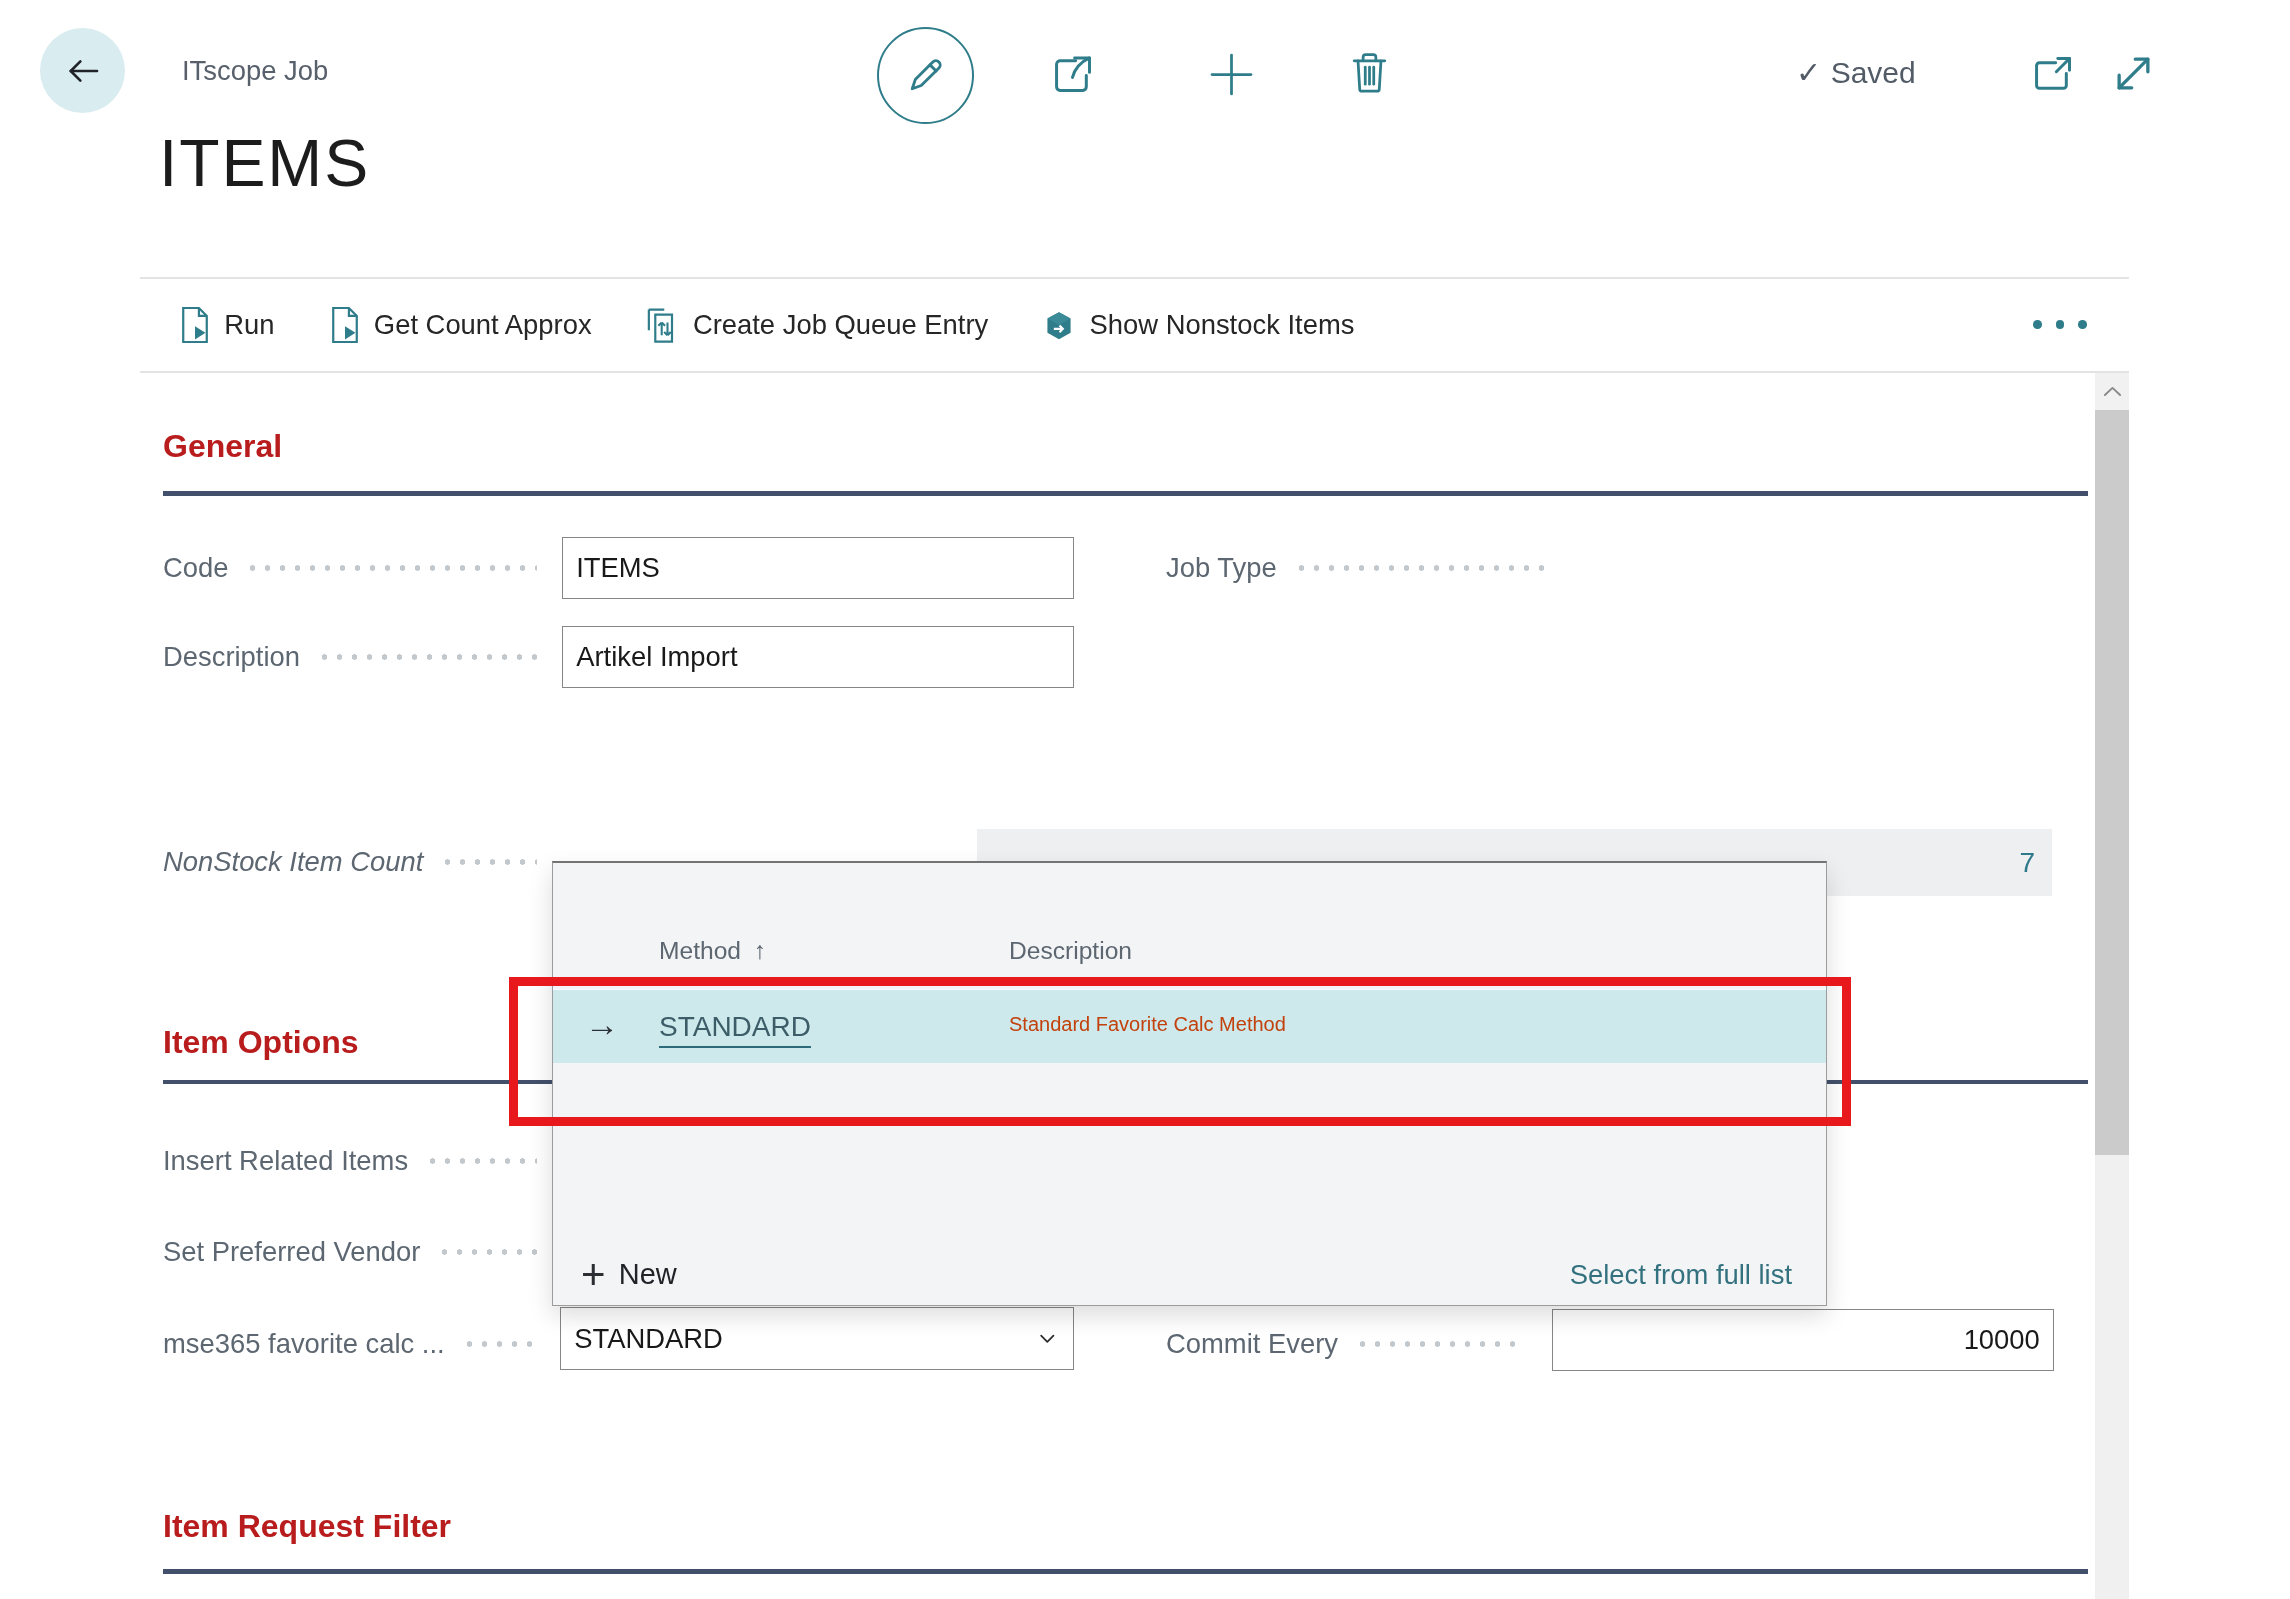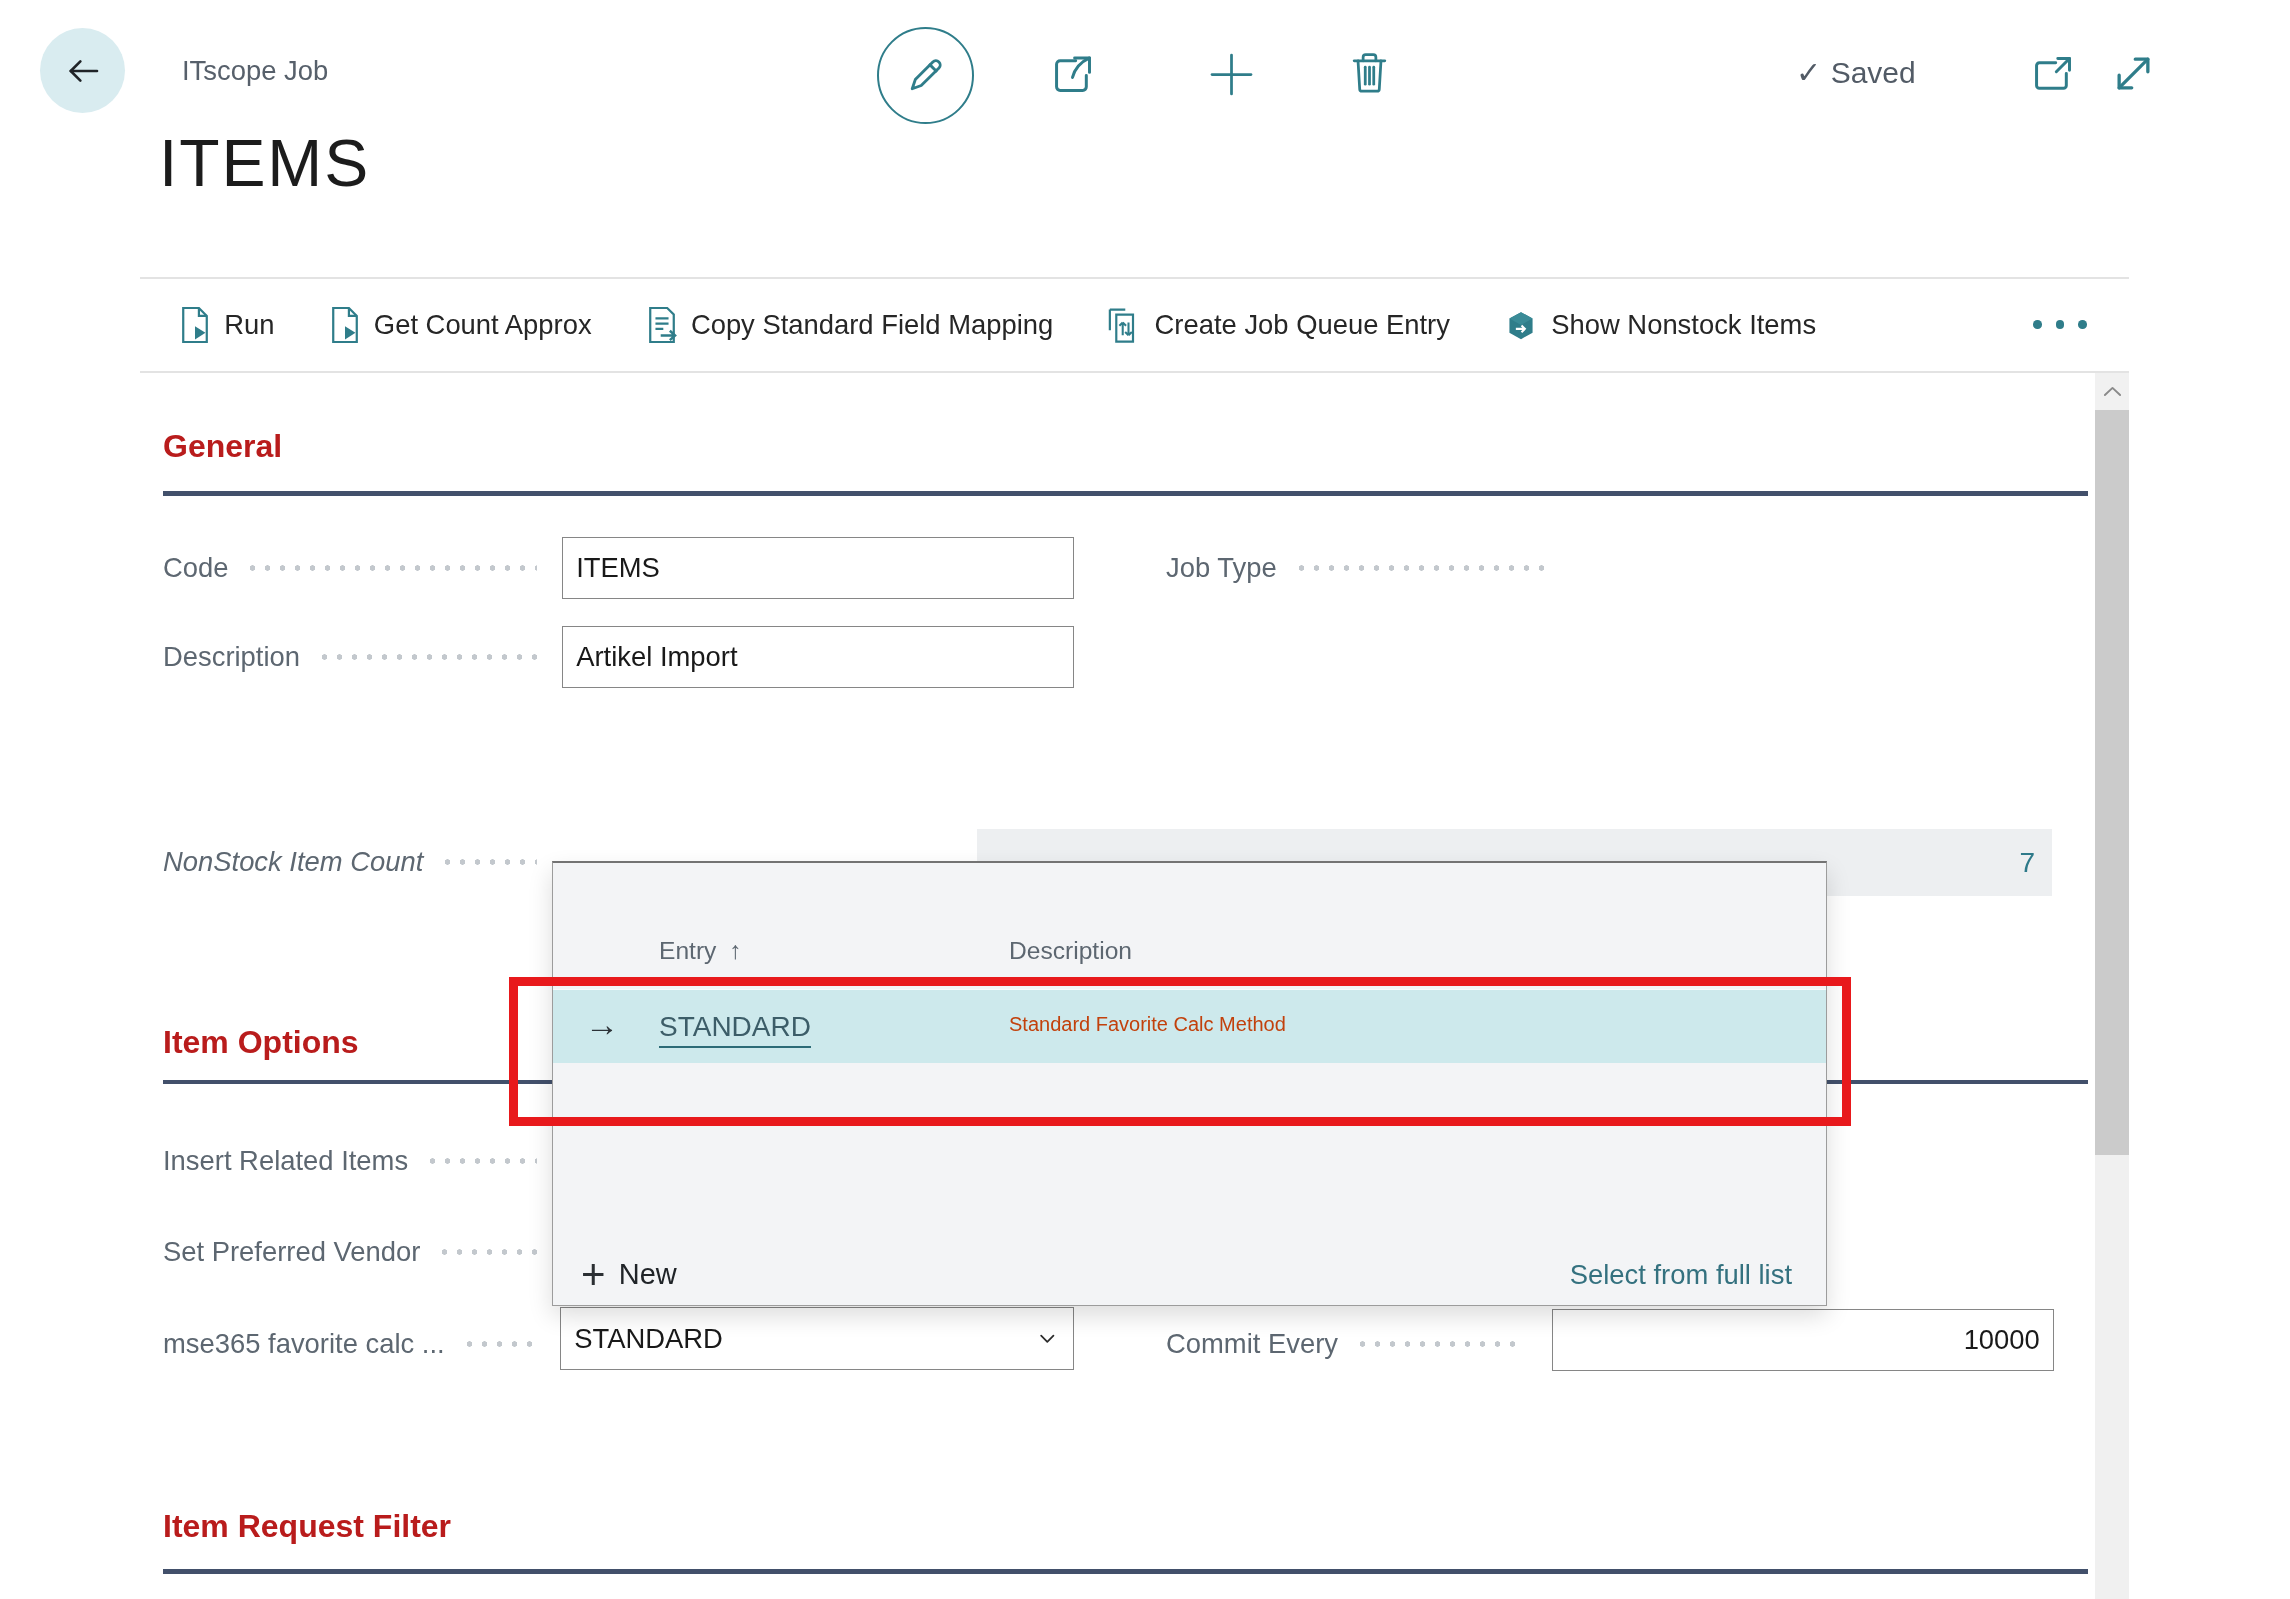--- a/index.html
+++ b/index.html
@@ -157,30 +157,20 @@
         <svg width="34" height="40" viewBox="0 0 26 30" fill="none" stroke="#2f7d8a" stroke-width="1.7">
             <path d="M4 2 h12 l6 6 v20 H4 z"></path>
             <path d="M16 2 v6 h6"></path>
             <path d="M13 16 v10 l8 -5 z" fill="#2f7d8a" stroke="none"></path>
           </svg>
       </span>
       <span class="a-label">Get Count Approx</span>
     </div>
     <div class="action-item">
       <span>
-        <svg width="34" height="40" viewBox="0 0 26 30" fill="none" stroke="#2f7d8a" stroke-width="1.7">
-            <path d="M4 2 h13 l5 5 v21 H4 z"></path>
-            <path d="M8 10 h10 M8 14 h10 M8 18 h6"></path>
-            <path d="M12 23 h11 m-4 -3.6 l4 3.6 l-4 3.6" stroke-width="1.9"></path>
-          </svg>
-      </span>
-      <span class="a-label">Copy Standard Field Mapping</span>
-    </div>
-    <div class="action-item">
-      <span>
         <svg width="36" height="40" viewBox="0 0 28 30" fill="none" stroke="#2f7d8a" stroke-width="1.7">
             <path d="M3 3 h12 M3 3 v16"></path>
             <path d="M8 7 h13 v21 H8 z"></path>
             <path d="M13 13 v10 m0 -10 l-2.6 2.6 m2.6 -2.6 l2.6 2.6" stroke-width="1.6"></path>
             <path d="M17.5 23 v-10 m0 10 l-2.6 -2.6 m2.6 2.6 l2.6 -2.6" stroke-width="1.6"></path>
           </svg>
       </span>
       <span class="a-label">Create Job Queue Entry</span>
     </div>
     <div class="action-item">
@@ -256,21 +246,21 @@
     <span class="lbl">Commit Every</span>
     <span class="leader"></span>
   </div>
   <input class="abs input" style="left: 1552px; top: 1309px; width: 502px; height: 62px; text-align: right;" value="10000">
 
   <div class="abs sec-heading" style="left:163px;top:1508px;">Item Request Filter</div>
   <div class="abs sec-rule" style="left:163px;top:1569px;width:1925px;height:4.7px;"></div>
 
   <div class="abs popup">
     <div class="col-head" style="left:106px;">
-      <span>Entry</span>
+      <span>Method</span>
       <span style="margin-left:5.7px;">↑</span>
     </div>
     <div class="col-head" style="left:456px;">
       <span>Description</span>
     </div>
 
     <div class="sel-row">
       <span class="row-arrow">→</span>
       <span class="method-link">STANDARD</span>
       <span class="row-desc">Standard Favorite Calc Method</span>

